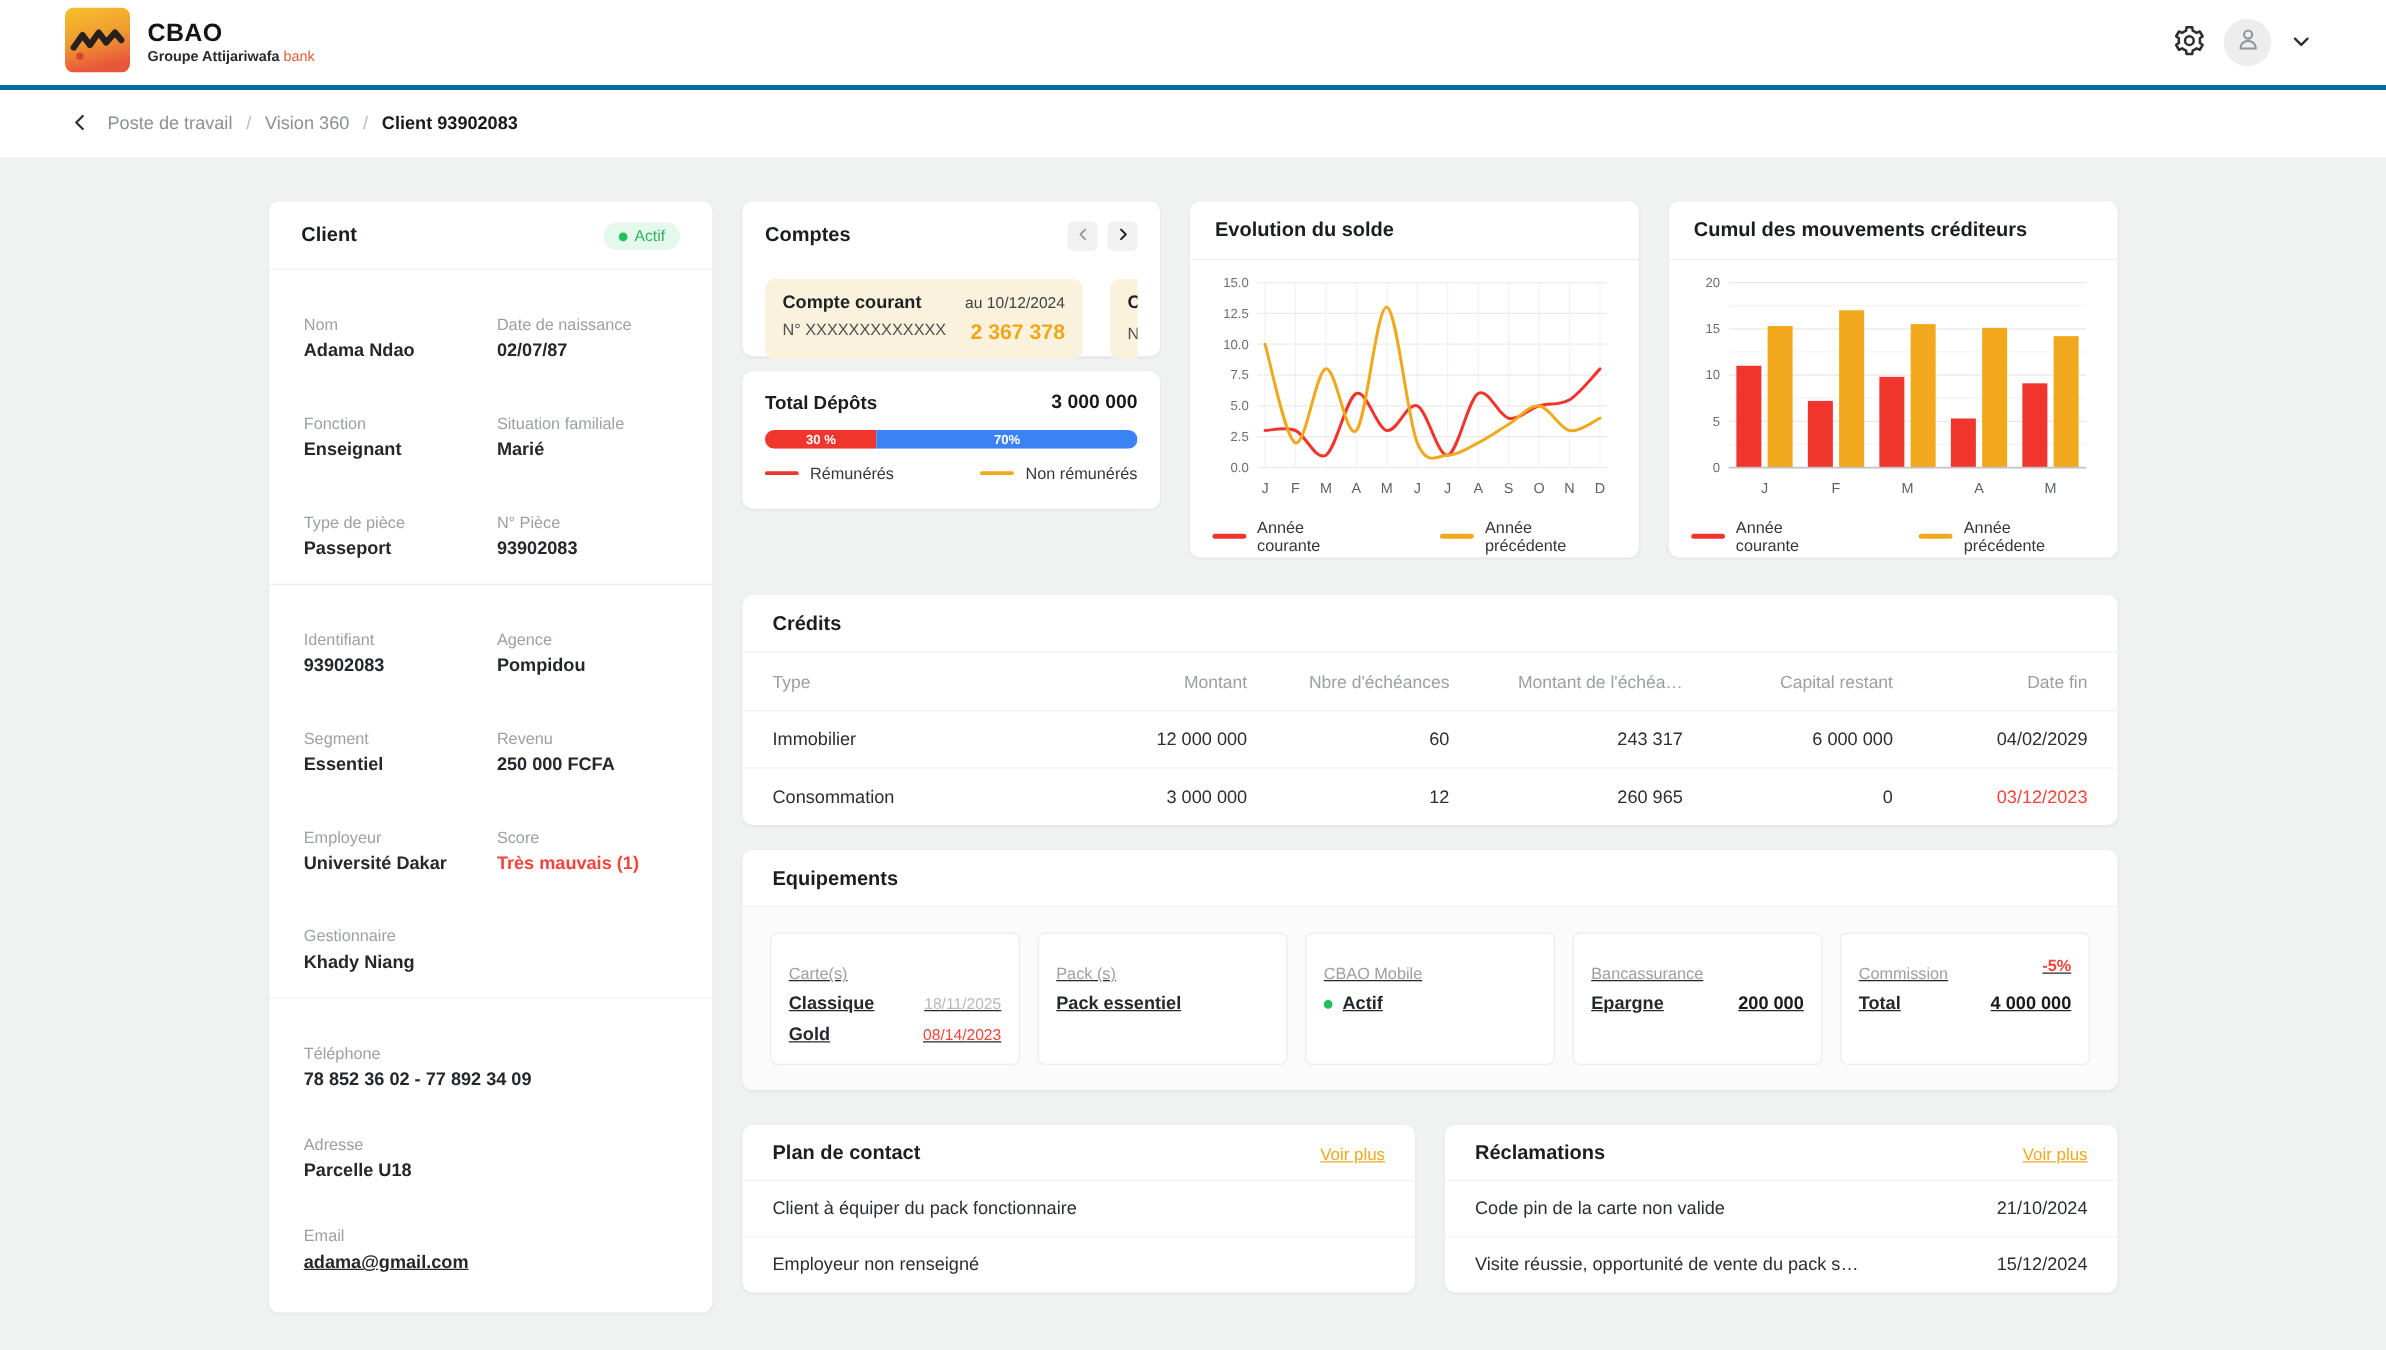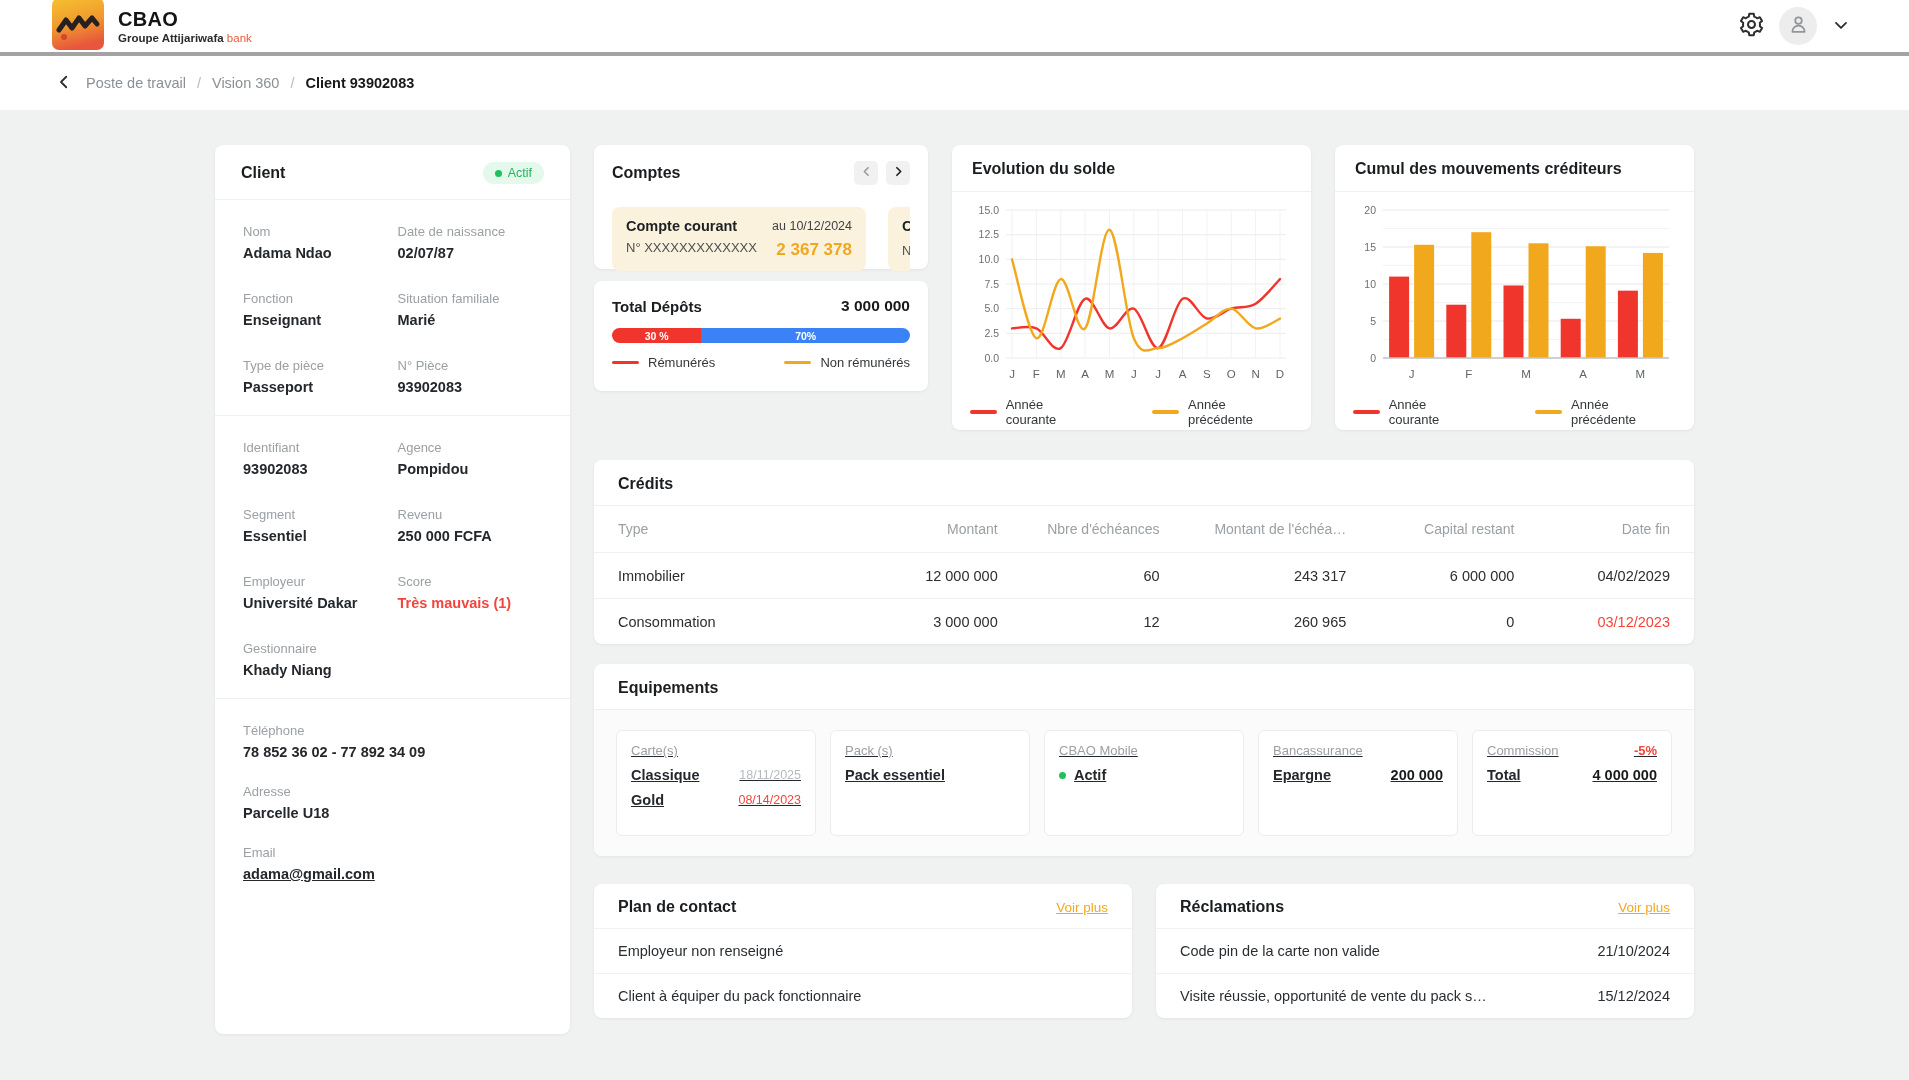--- a/index.html
+++ b/index.html
@@ -1,20 +1,20 @@
 <!DOCTYPE html>
 <html><head>
 <meta charset="utf-8">
 <style>
   * { margin:0; padding:0; box-sizing:border-box; }
   html,body { width:1909px; height:1080px; overflow:hidden; }
   body { font-family:"Liberation Sans", sans-serif; background:#F0F1F1; color:#24282C; }
 
   
-  header { height:56px; background:#fff; border-bottom:4px solid #a3a3a3;
+  header { height:72px; background:#fff; border-bottom:4px solid #0369a1;
            display:flex; align-items:center; justify-content:space-between; padding:0 58px 0 52px; }
   .brand { display:flex; align-items:center; gap:14px; }
   .brand-name { font-size:20px; font-weight:700; color:#141414; letter-spacing:.3px; }
   .brand-sub { font-size:11.5px; color:#2b2b2b; font-weight:700; margin-top:1px; }
   .brand-sub .bank { color:#E85A3C; font-weight:400; }
   .header-right { display:flex; align-items:center; gap:14px; }
   .iconbtn { background:none; border:none; cursor:pointer; display:flex; align-items:center; }
   .avatar { width:38px; height:38px; border-radius:50%; background:#EDEDED; display:flex; align-items:center; justify-content:center; cursor:pointer; }
 
   
@@ -32,21 +32,21 @@
   .card-title { font-size:16px; font-weight:700; color:#1B1E21; }
 
   
   .client-card { width:355px; height:889px; flex-shrink:0; display:flex; flex-direction:column; }
   .client-card .title-row { padding:17px 26px 15px; }
   .badge { display:flex; align-items:center; gap:6px; background:#E4F8EC; color:#25B55C;
            font-size:12.5px; padding:4px 12px; border-radius:20px; }
   .dot { width:7px; height:7px; border-radius:50%; background:#1FC15F; }
   .fgroup { padding:24px 28px 20px; display:grid; grid-template-columns:1fr 1fr; row-gap:30px; column-gap:10px; }
   .fgroup.single { grid-template-columns:1fr; row-gap:24px; }
-  .lbl { font-size:13px; color:#9BA0A5; margin-bottom:6px; }
+  .lbl { font-size:13px; color:#9BA0A5; margin-bottom:6px;margin-top:12px; }
   .val { font-size:14.5px; font-weight:700; color:#24282C; }
   .val.red { color:#F4443C; }
   .val.link { text-decoration:underline; cursor:pointer; }
 
   
   .right-col { flex:1; }
   .row1 { display:flex; gap:24px; margin-bottom:30px; }
   .comptes-col { width:334px; flex-shrink:0; display:flex; flex-direction:column; gap:12px; }
 
   .comptes { height:124px; padding:16px 18px; }
@@ -522,24 +522,24 @@
         </div>
       </section>
 
       <div class="row4">
         <section class="card listcard">
           <div class="title-row" style="padding:14px 24px 12px;">
             <span class="card-title">Plan de contact</span>
             <a class="voir">Voir plus</a>
           </div>
           <div class="list-item">
+              <span>Client à équiper du pack fonctionnaire</span>
+            </div>
+          <div class="list-item">
               <span>Employeur non renseigné</span>
-            </div>
-          <div class="list-item">
-              <span>Client à équiper du pack fonctionnaire</span>
             </div>
         </section>
         <section class="card listcard">
           <div class="title-row" style="padding:14px 24px 12px;">
             <span class="card-title">Réclamations</span>
             <a class="voir">Voir plus</a>
           </div>
           <div class="list-item">
             <span>Code pin de la carte non valide</span>
             <span class="list-date">21/10/2024</span>

